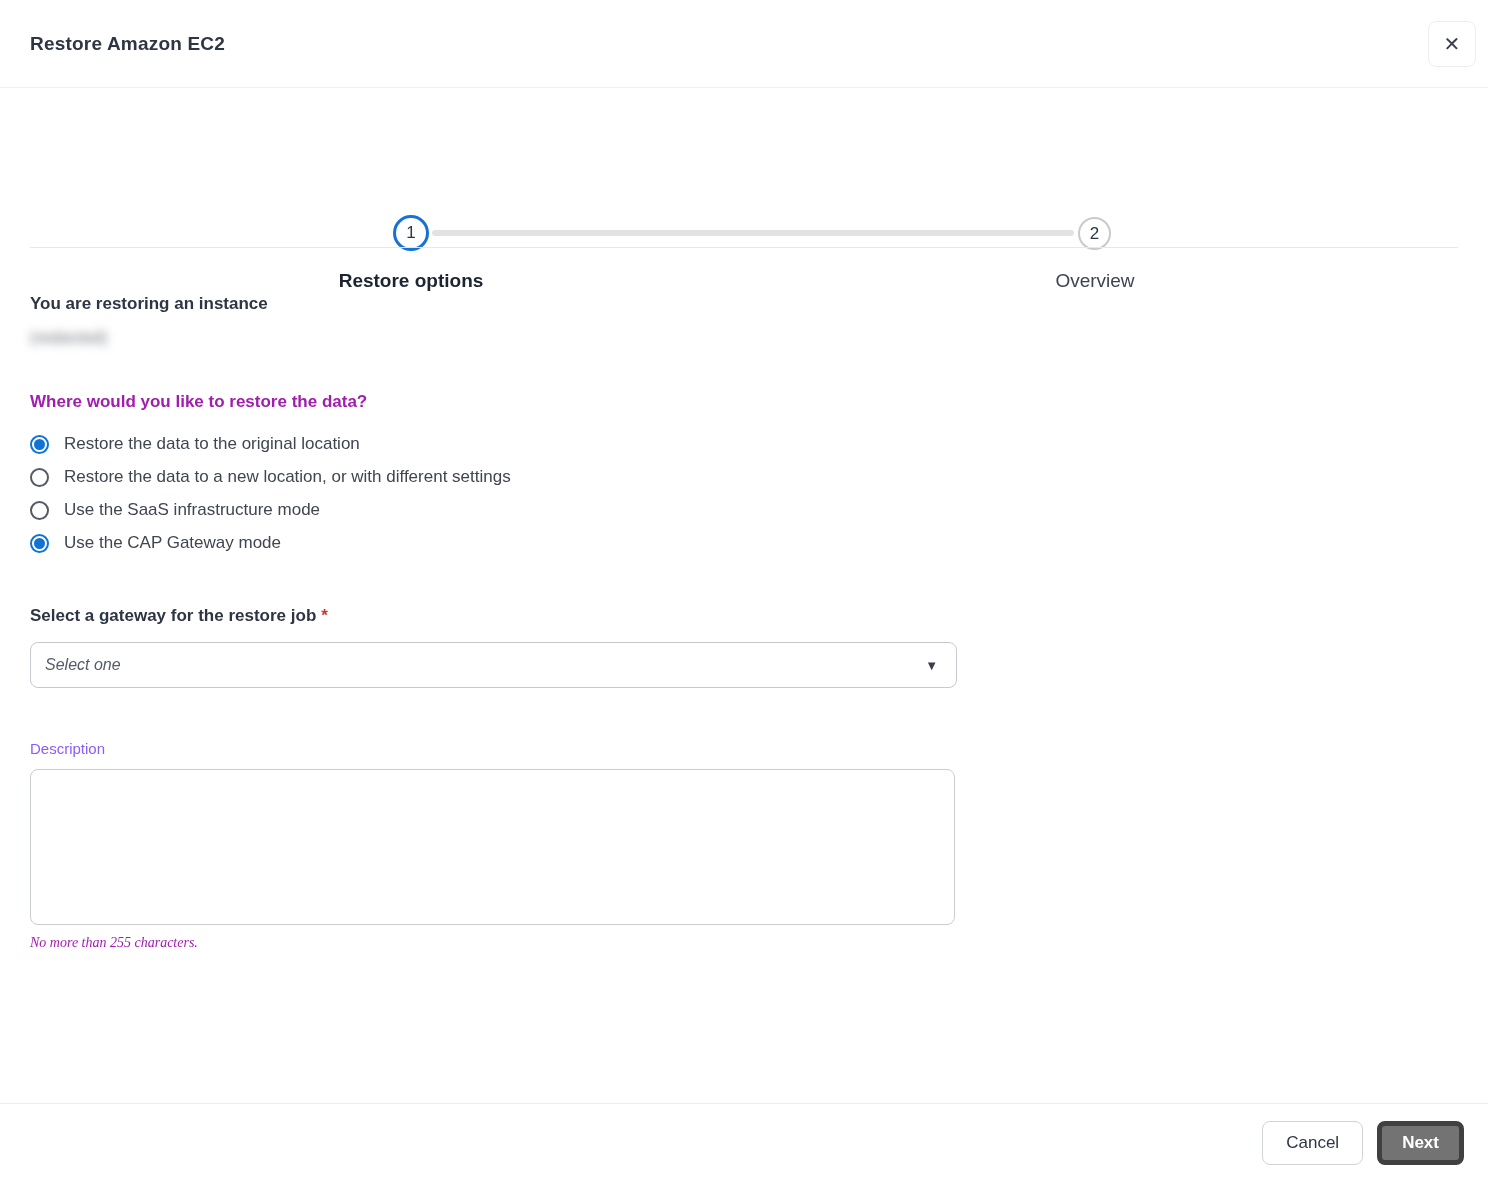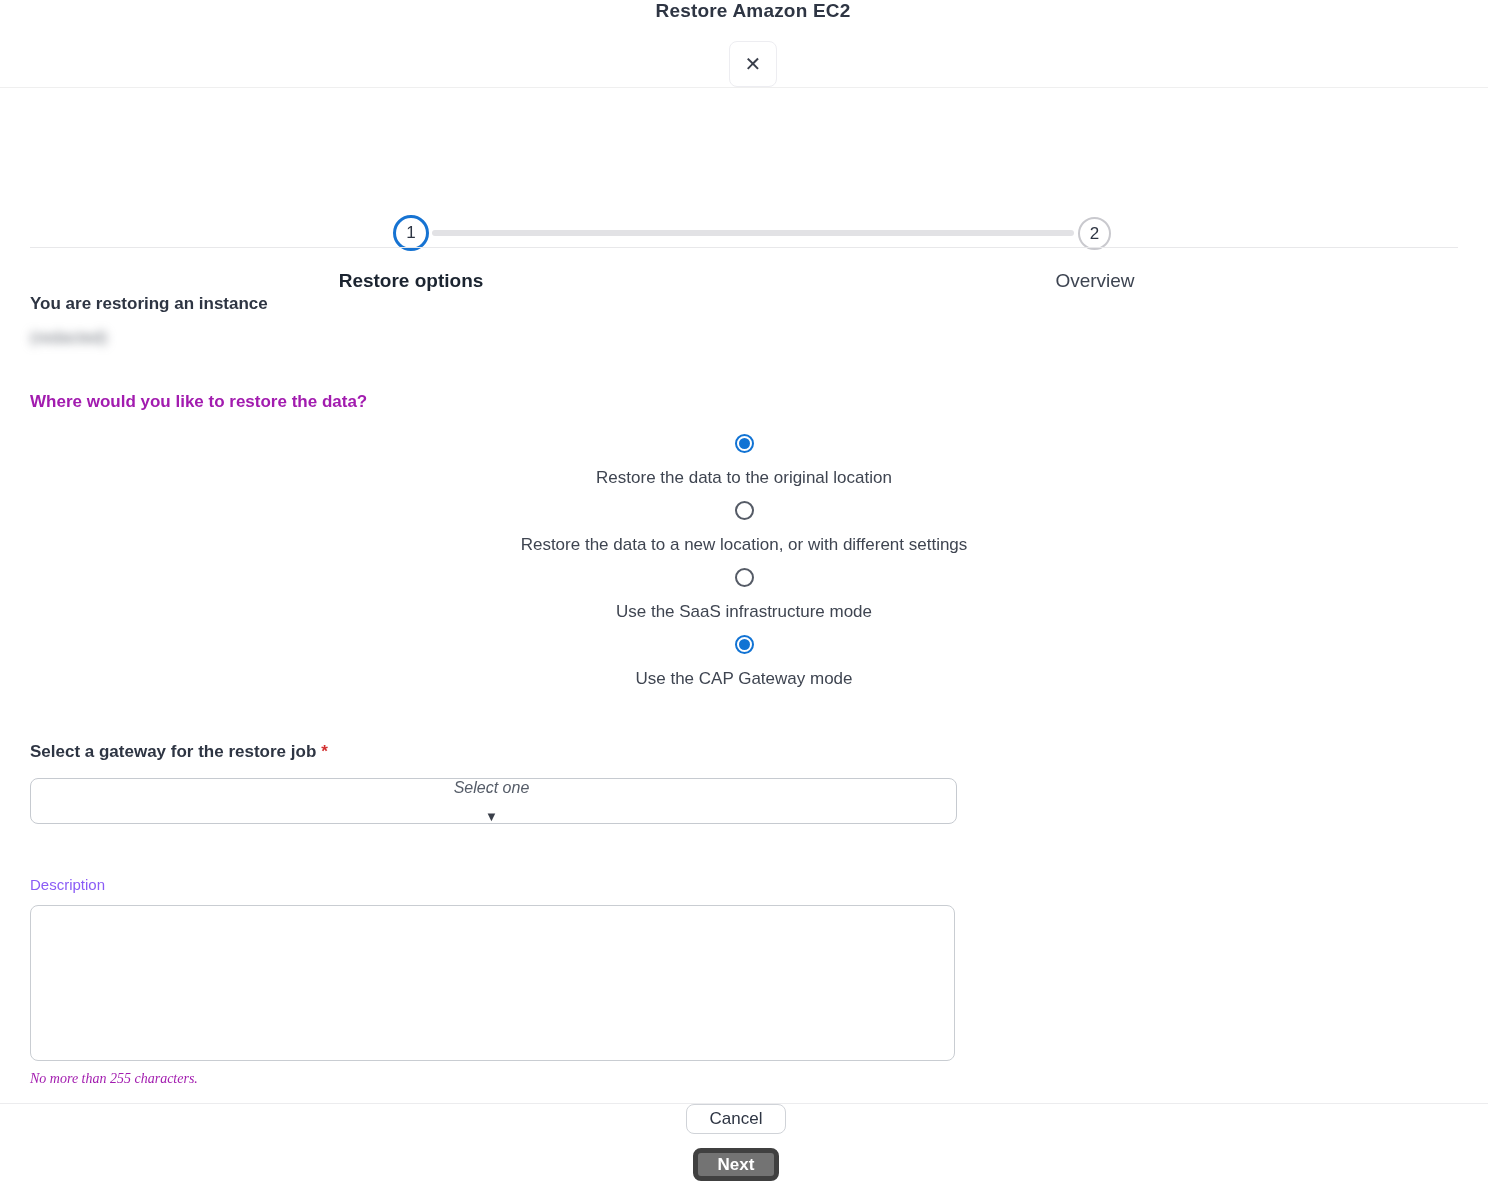--- a/index.html
+++ b/index.html
@@ -1,15 +1,15 @@
 <!DOCTYPE html>
 <html><head>
 <meta charset="utf-8">
 <style>
-  * { margin: 0; padding: 0; box-sizing: border-box; flex-direction: column; }
+  * { margin: 0; padding: 0; box-sizing: border-box; }
   html, body { width: 1488px; height: 1181px; background: #ffffff; overflow: hidden; }
   body { font-family: "Liberation Sans", sans-serif; color: #3d4451; position: relative; }
 
   
   .dlg-header {
     height: 88px; display: flex; align-items: center; justify-content: space-between;
     padding: 0 12px 0 30px; border-bottom: 1px solid #efefef; background: #fff;
   }
   .dlg-title { font-size: 19px; font-weight: bold; color: #2e3543; letter-spacing: .2px; }
   .close-btn {
@@ -41,21 +41,21 @@
   .step-heading { margin-top: 42px; font-size: 19px; font-weight: bold; color: #2e3543; }
   .instance-label { margin-top: 46px; font-size: 17px; font-weight: bold; color: #2e3543; }
   .instance-name {
     margin-top: 14px; font-size: 17px; color: #6a6f78; width: fit-content;
     filter: blur(5px); user-select: none;
   }
   .question { font-size: 17px; font-weight: bold; color: #a21caf; }
   .q-where { margin-top: 44px; }
   .q-how { margin-top: 31px; }
   .radio-row { display: flex; align-items: center; gap: 15px; margin-top: 13px; cursor: pointer; }
-  .radio-row.first { margin-top: 22px; justify-content: space-between; }
+  .radio-row.first { margin-top: 22px; }
   .radio {
     width: 19px; height: 19px; border-radius: 50%; border: 2px solid #555b66; background: #fff;
     flex: 0 0 auto; position: relative;
   }
   .radio.selected { border-color: #1173d4; }
   .radio.selected::after {
     content: ""; position: absolute; left: 2px; top: 2px; width: 11px; height: 11px;
     border-radius: 50%; background: #1173d4;
   }
   .radio-label { font-size: 17px; color: #3f4551; }
@@ -75,21 +75,21 @@
     margin-top: 12px; width: 925px; height: 156px; border: 1px solid #c9cdd2; border-radius: 8px;
     background: #fff; resize: none; font-family: "Liberation Sans", sans-serif; font-size: 16px;
     color: #3f4551; padding: 10px 12px; display: block;
   }
   .desc-helper { margin-top: 10px; font-size: 14px; font-style: italic; color: #a21caf; font-family: Liberation Serif, serif; }
 
   
   .dlg-footer {
     position: absolute; left: 0; right: 0; bottom: 0; height: 78px;
     border-top: 1px solid #ececee; background: #fff;
-    display: flex; align-items: center; justify-content: flex-end; gap: 14px; padding-right: 16px;
+    display: flex; align-items: center; justify-content: flex-end; gap: 14px; padding-right: 24px;
   }
   .btn { height: 44px; border-radius: 8px; font-size: 17px; cursor: pointer; font-family: "Liberation Sans", sans-serif; }
   .btn-cancel { background: #fff; border: 1px solid #d0d3d8; color: #2e3543; padding: 0 23px; }
   .btn-next { background: #737373; border: 5px solid #404040; color: #fff; font-weight: bold; padding: 0 20px; }
 </style>
 </head>
 <body>
 
 <div class="dlg-header">
   <div class="dlg-title">Restore Amazon EC2</div>

